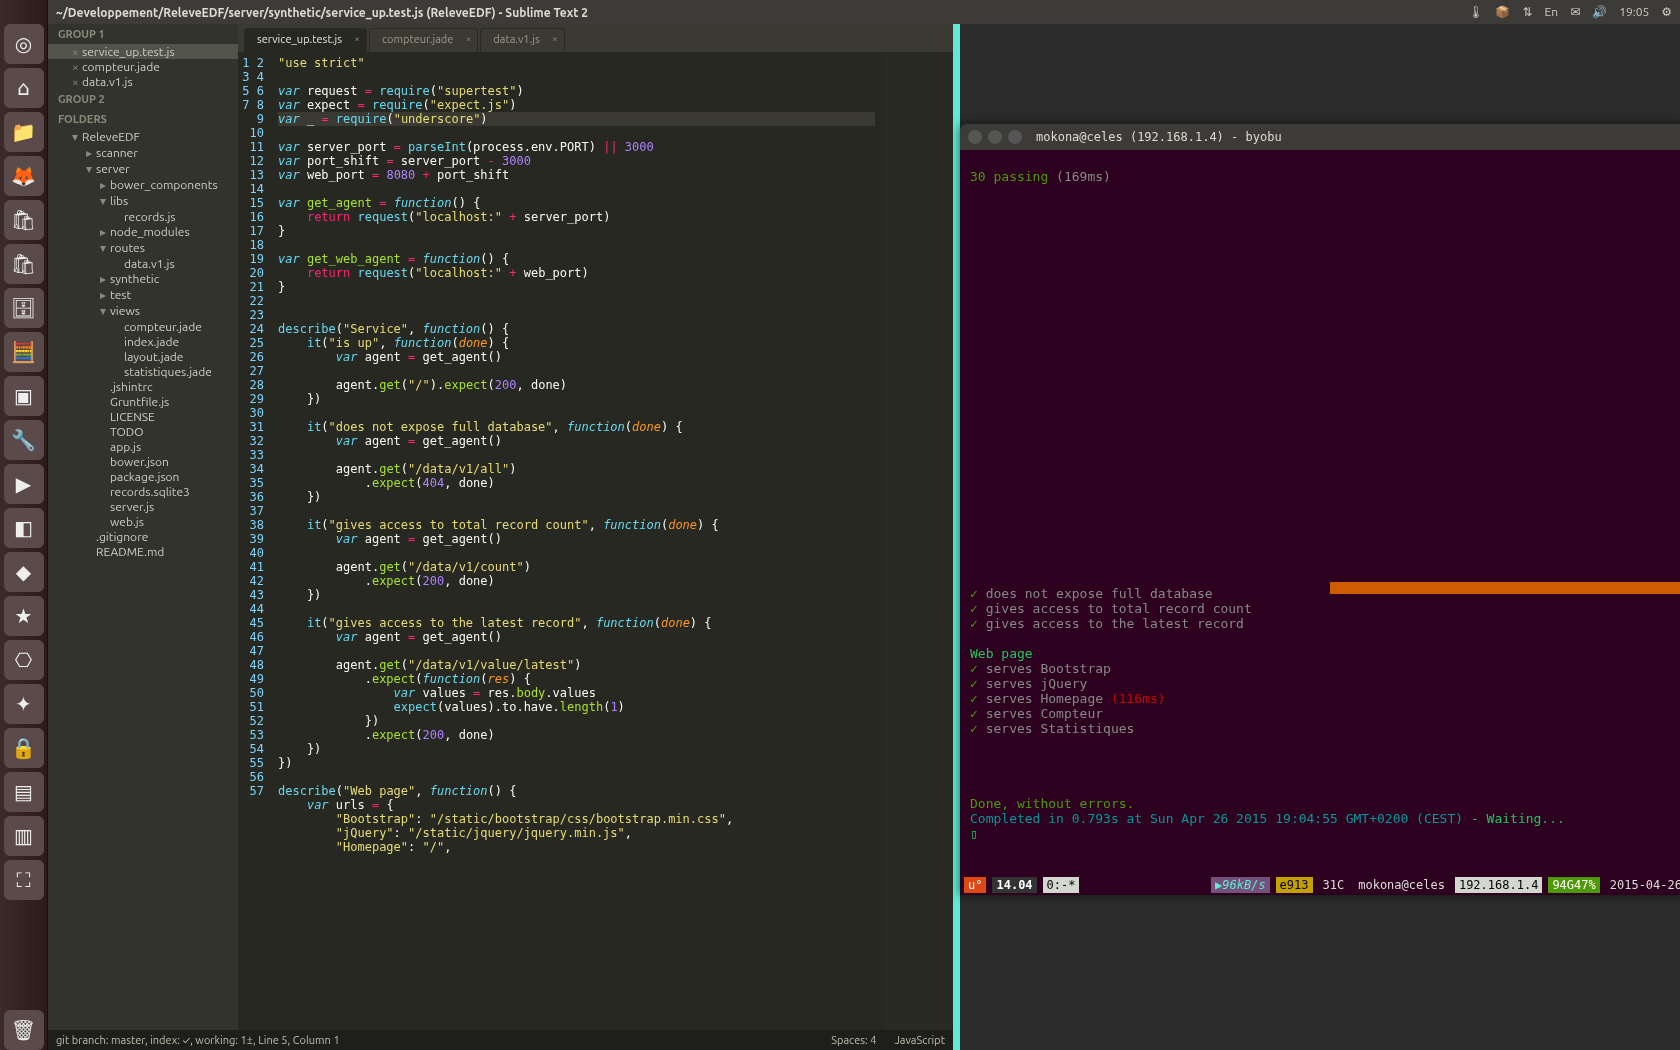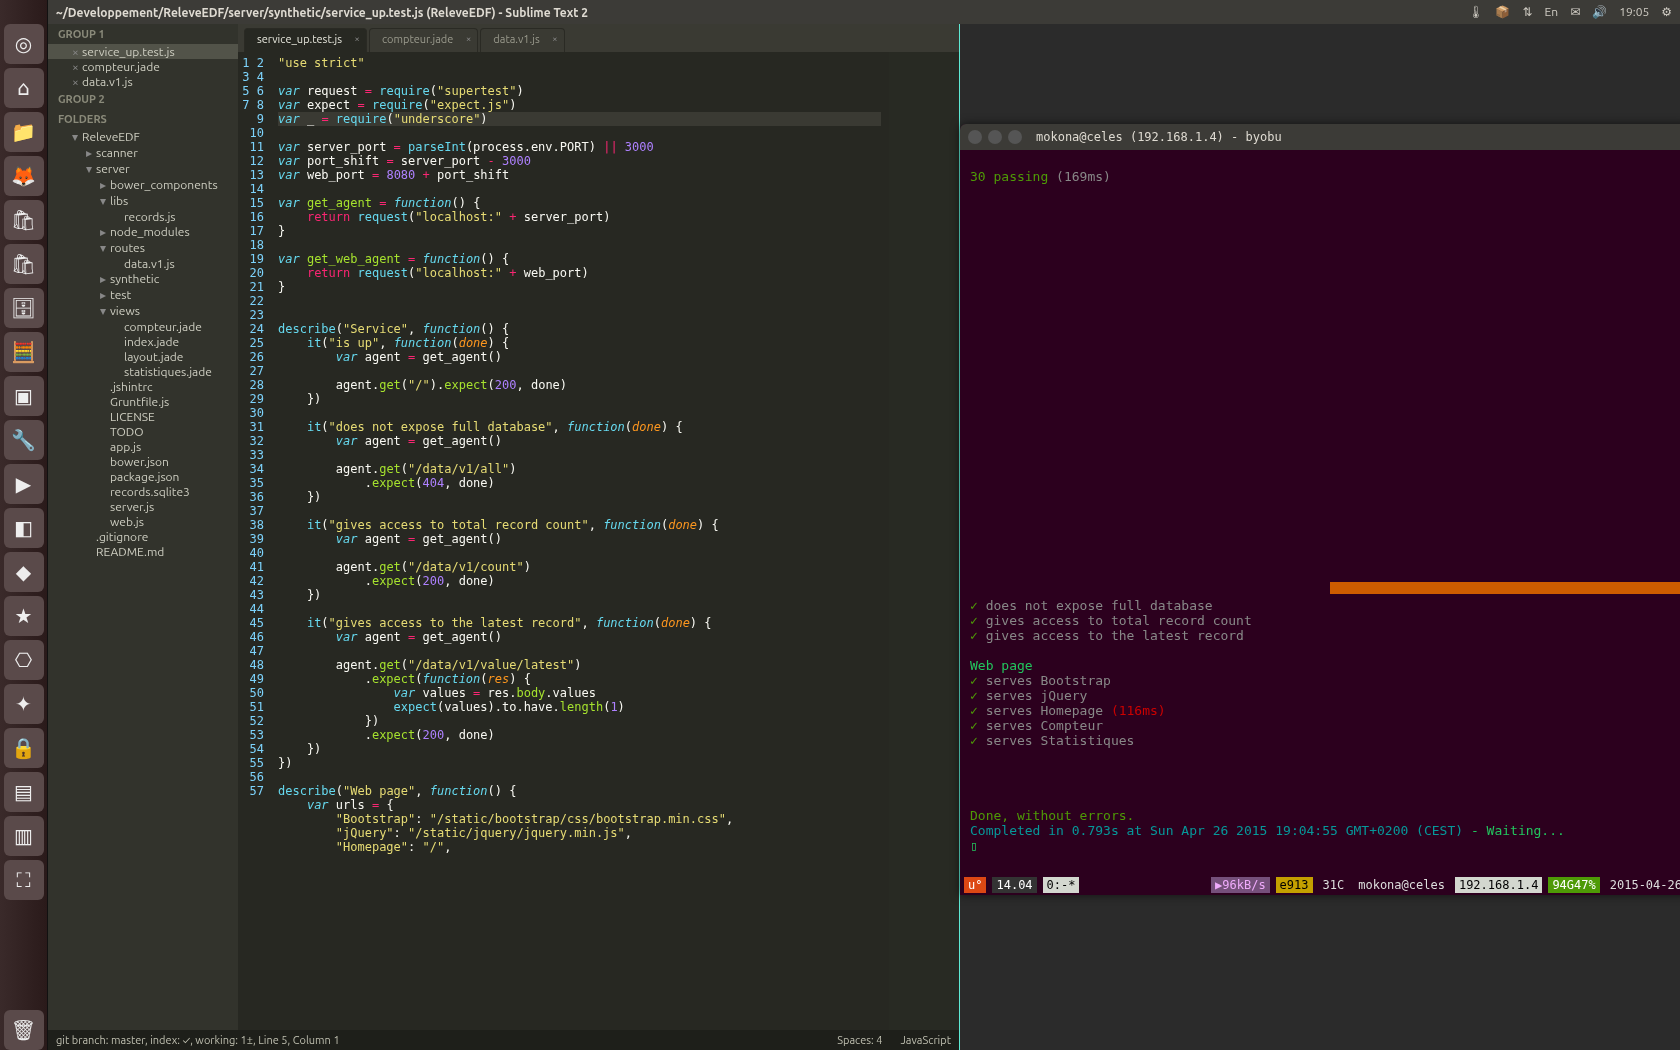--- a/index.html
+++ b/index.html
@@ -35,21 +35,21 @@
   font-size: 12px;
 }
 .topbar .title { flex:1; font-weight: bold; }
 .topbar .ind { margin-left: 12px; opacity:.9; }
 .workarea { flex:1; display:flex; position:relative; }
 
 .sublime {
   width: 912px; height: 100%; background:#272822;
   display:flex; flex-direction:column; color:#ccc;
   font-size:12px;
-  border-right:1px solid #5eead4;
+  border-right:7px solid #5eead4;
 }
 .sublime .body { flex:1; display:flex; overflow:hidden; }
 .sidebar {
   width: 190px; background:#32332c; color:#cdcdc0;
   overflow-y:auto; font-size:12px; padding-bottom:10px;
 }
 .sidebar .hdr { padding:4px 10px; color:#8a8a7a; font-weight:bold; font-size:11px; }
 .sidebar .item { padding:1px 0 1px 10px; white-space:nowrap; cursor:default; }
 .sidebar .item.sel { background:#525349; }
 .sidebar .item .arrow { display:inline-block; width:10px; color:#888; }
@@ -103,23 +103,23 @@
 .term-body .white { color:#22c55e;}
 .term-body .red { color:#cc0000;}
 .term-body .cyan { color:#06989a;}
 .orangebar { position:absolute; left:370px; right:0; top:432px; height:12px; background:#ce5c00;}
 .byobu-status {
   height:20px; display:flex; align-items:center; font-size:12px;
   background:#2c001e; padding:0 4px; gap:6px;
 }
 .byobu-status span { padding:1px 4px;}
 .bs-u { background:#dd4814; color:#fff;}
-.bs-ver { background:#333; color:#fff;}
+.bs-ver { background:#333; color:#fff;font-weight:bold;}
 .bs-win { background:#d3d7cf; color:#000;}
-.bs-net { background:#75507b; color:#f0abfc;}
+.bs-net { background:#75507b; color:#5eead4;font-style:italic;}
 .bs-e { background:#c4a000; color:#000;}
 .bs-temp { color:#ddd;}
 .bs-host { color:#ddd;}
 .bs-ip { background:#d3d7cf; color:#000;}
 .bs-pct { background:#4e9a06; color:#fff;}
 .bs-date { color:#ddd;}
 .desktop-bg { flex:1; background:#2b2b2b; }
 </style>
 </head>
 <body>
@@ -342,21 +342,21 @@
         <span class="wbtn"></span>
         <span class="wbtn"></span>
         <span style="margin-left:8px">mokona@celes (192.168.1.4) - byobu</span>
       </div>
       <div class="term-body">
         <div>&nbsp;</div>
         <div>  <span class="green">30 passing</span> <span class="grey">(169ms)</span></div>
 
         <div class="orangebar"></div>
 
-        <div style="position:absolute; top:448px; left:10px; right:10px;">
+        <div style="position:absolute; top:436px; left:10px; right:10px;">
           <div id="svc-tests">
               <div>    <span class="green">✓</span> <span class="grey">does not expose full database</span></div>
               <div>    <span class="green">✓</span> <span class="grey">gives access to total record count</span></div>
               <div>    <span class="green">✓</span> <span class="grey">gives access to the latest record</span></div>
             </div>
           <div>&nbsp;</div>
           <div class="white">  <span>Web page</span></div>
           <div id="web-tests">
               <div>    <span class="green">✓</span> <span class="grey">serves Bootstrap</span></div>
               <div>    <span class="green">✓</span> <span class="grey">serves jQuery</span></div>

